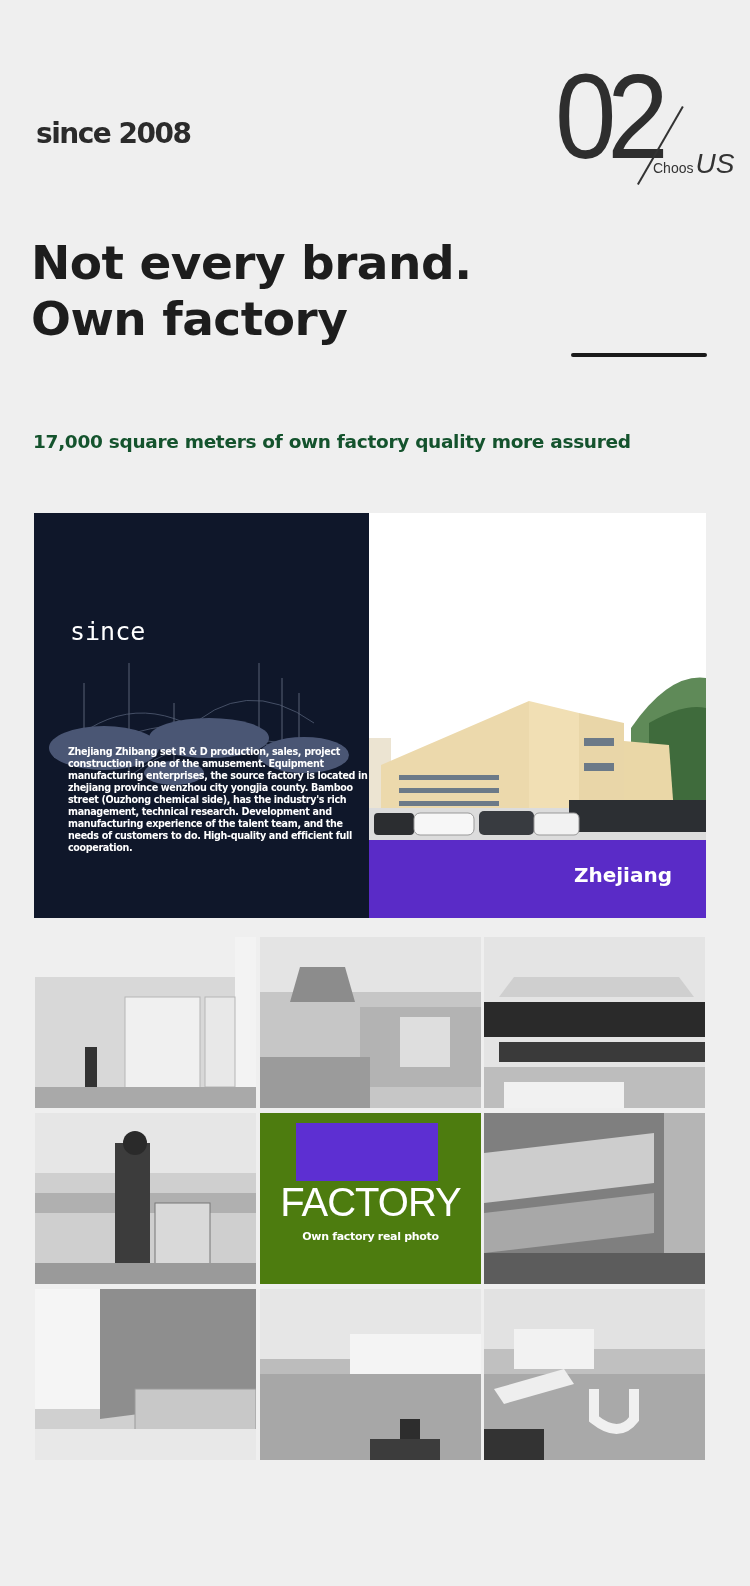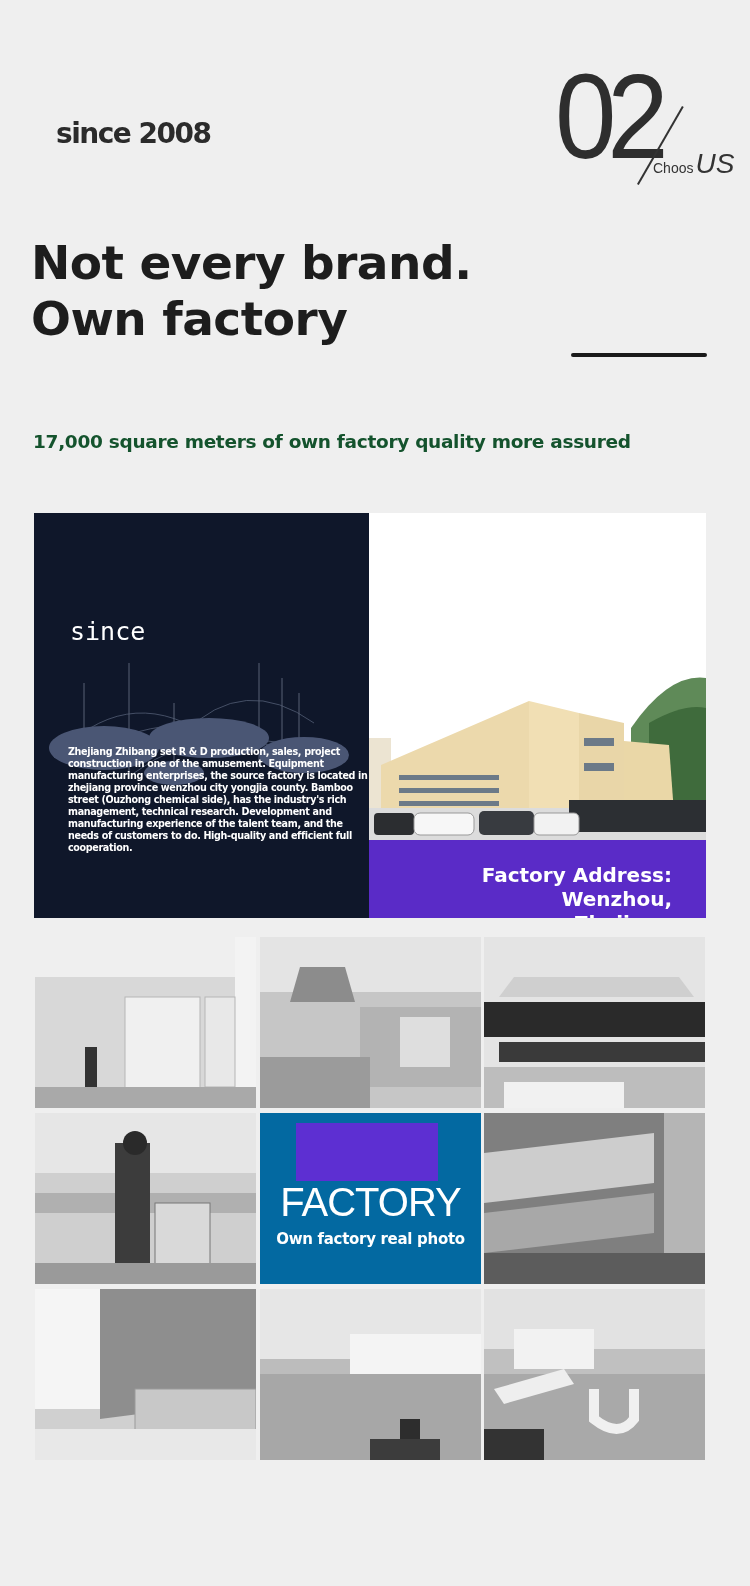--- a/index.html
+++ b/index.html
@@ -1,19 +1,19 @@
 <!DOCTYPE html>
 <html><head>
 <meta charset="utf-8">
 <style>
   * { box-sizing: border-box; margin: 0; padding: 0; }
   html, body { width: 750px; height: 1586px; background: #efefef; overflow: hidden; }
   body { position: relative; font-family: "Liberation Sans", "DejaVu Sans", sans-serif; color: #222; }
 
-  .since-small { position: absolute; left: 36px; top: 117px; font-family: "DejaVu Sans", sans-serif; font-weight: bold; font-size: 28px; letter-spacing: -1.5px; color: #2b2b2b; margin-left: 20px; }
+  .since-small { position: absolute; left: 36px; top: 117px; font-family: "DejaVu Sans", sans-serif; font-weight: bold; font-size: 28px; letter-spacing: -1.5px; color: #2b2b2b; }
 
   .num-block { position: absolute; left: 555px; top: 62px; width: 190px; height: 115px; }
   .num-big { position: absolute; left: 0; top: -6px; font-family: "Liberation Sans", sans-serif; font-size: 120px; font-weight: normal; letter-spacing: -10px; color: #2e2e2e; line-height: 1; transform: scaleX(0.92); transform-origin: left top; }
   .num-slash { position: absolute; left: 82px; top: 32px; width: 1.5px; height: 90px; background: #333; transform: rotate(30deg); transform-origin: bottom left; }
   .num-caption { position: absolute; left: 98px; top: 86px; white-space: nowrap; color: #333; }
   .num-caption .c1 { font-size: 14px; }
   .num-caption .c2 { font-size: 28px; font-style: italic; margin-left: 2px; }
 
   .headline { position: absolute; left: 31px; top: 235px; font-family: "DejaVu Sans", sans-serif; font-weight: bold; font-size: 47px; line-height: 56px; color: #1d1d1d; letter-spacing: -0.5px; }
 
@@ -29,24 +29,24 @@
   .hero-desc { position: absolute; left: 34px; top: 233px; width: 300px; font-family: "DejaVu Sans", sans-serif; font-weight: bold; font-size: 9.6px; line-height: 12px; color: #fff; letter-spacing: -0.35px; }
 
   .hero-right { position: absolute; left: 335px; top: 0; width: 337px; height: 405px; background: #fff; overflow: hidden; }
   .photo-building { position: absolute; left: 0; top: 0; width: 337px; height: 327px; }
   .address-band { position: absolute; left: 0; top: 327px; width: 337px; height: 78px; background: #5a2bc7; }
   .address-text { position: absolute; right: 34px; top: 23px; text-align: right; font-family: "DejaVu Sans", sans-serif; font-weight: bold; font-size: 20px; line-height: 24px; color: #fff; }
 
   .grid { position: absolute; left: 35px; top: 937px; width: 671px; }
   .cell { position: absolute; width: 221px; height: 171px; overflow: hidden; background: #9a9a9a; }
   .cell svg { width: 100%; height: 100%; display: block; }
-  .factory-tile { background: #0369a1; }
+  .factory-tile { background: #4d7c0f; }
   .factory-inner { position: absolute; left: 36px; top: 10px; width: 142px; height: 58px; background: #5d2fd2; }
   .factory-title { position: absolute; left: 0; width: 100%; top: 67px; text-align: center; font-family: "Liberation Sans", sans-serif; font-size: 40px; color: #fff; letter-spacing: -1px; }
-  .factory-sub { position: absolute; left: 0; width: 100%; top: 117px; text-align: center; font-family: "DejaVu Sans", sans-serif; font-weight: bold; font-size: 15px; color: #fff; letter-spacing: -0.3px; }
+  .factory-sub { position: absolute; left: 0; width: 100%; top: 117px; text-align: center; font-family: "DejaVu Sans", sans-serif; font-weight: bold; font-size: 11px; color: #fff; letter-spacing: -0.3px; }
 </style>
 </head>
 <body>
 
 <div class="since-small">since 2008</div>
 
 <div class="num-block">
   <div class="num-big">02</div>
   <div class="num-slash"></div>
   <div class="num-caption">
@@ -110,21 +110,20 @@
       </g>
       <rect x="0" y="295" width="337" height="32" fill="#dcdcdc"></rect>
       <rect x="200" y="287" width="137" height="32" fill="#2c2f33"></rect>
       <rect x="5" y="300" width="40" height="22" rx="4" fill="#2b2d30"></rect>
       <rect x="45" y="300" width="60" height="22" rx="6" fill="#f7f7f7" stroke="#999"></rect>
       <rect x="110" y="298" width="55" height="24" rx="5" fill="#383b40"></rect>
       <rect x="165" y="300" width="45" height="22" rx="5" fill="#f2f2f2" stroke="#999"></rect>
     </svg>
     <div class="address-band">
       <div class="address-text">
-        <div>Factory Address: Wenzhou,</div>
         <div>Zhejiang</div>
       </div>
     </div>
   </div>
 </div>
 
 <div class="grid">
   <div class="cell" style="left:0;top:0;">
     <svg viewBox="0 0 221 171" preserveAspectRatio="none">
         <rect width="221" height="171" fill="#d8d8d8"></rect>

